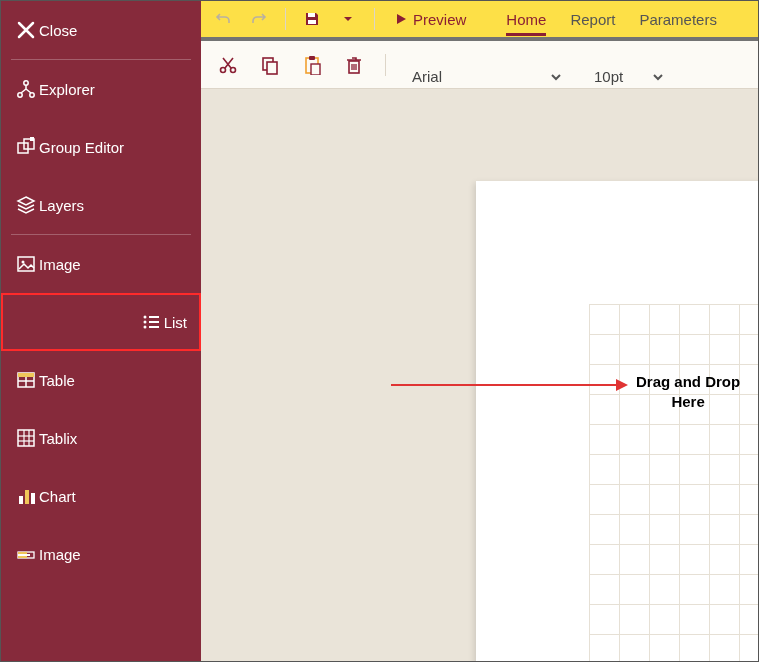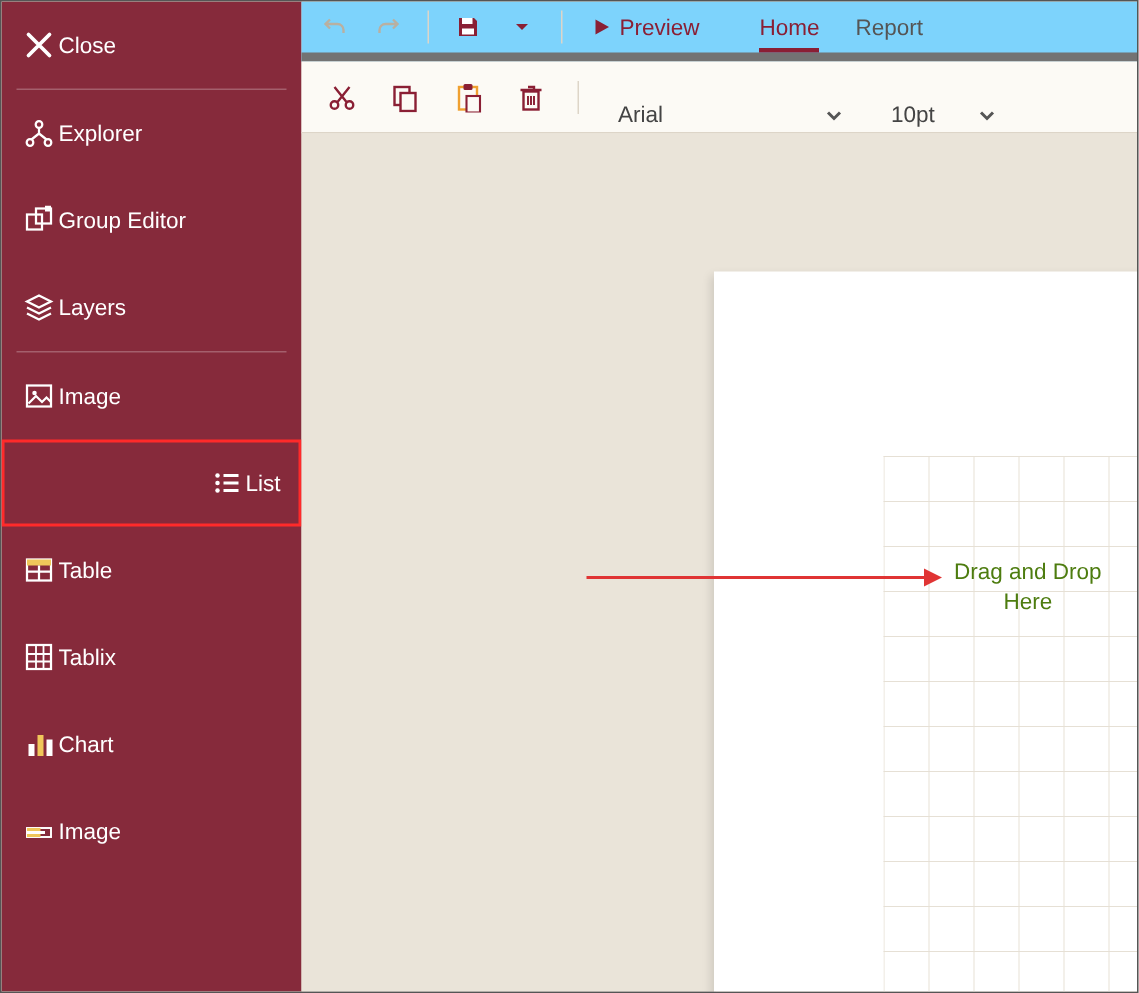--- a/index.html
+++ b/index.html
@@ -13,21 +13,21 @@
   .sidebar-header { font-size: 12px; padding: 10px 14px 10px; border-bottom: 1px solid rgba(255,255,255,0.25); color: #eee; }
   .side-item { display: flex; align-items: center; gap: 2px; padding: 18px 14px; font-size: 15px; cursor: pointer; }
   .side-item .icon { width: 22px; height: 22px; display: flex; align-items: center; justify-content: center; flex-shrink: 0; }
   .side-sep { height: 1px; background: rgba(255,255,255,0.25); margin: 0 10px; }
   .side-item.highlighted { outline: 2px solid #ff2a2a; outline-offset: -2px; justify-content: flex-end; }
 
   
   .main { flex: 1; display: flex; flex-direction: column; position: relative; }
 
   
-  .tabs-row { height: 40px; background: #7dd3fc; border-bottom: 6px solid #737373; display: flex; align-items: center; padding: 0 8px; gap: 8px; }
+  .tabs-row { height: 40px; background: #fde047; border-bottom: 4px solid #737373; display: flex; align-items: center; padding: 0 8px; gap: 8px; }
   .tool-btn { width: 28px; height: 28px; display: flex; align-items: center; justify-content: center; cursor: pointer; color: #8a1f34; }
   .tool-btn.disabled { color: #b9b0a1; cursor: default; }
   .tool-sep { width: 1px; height: 22px; background: #ddd5c8; margin: 0 4px; }
   .tab-group { display: flex; gap: 24px; margin-left: 32px; align-items: flex-end; }
   .tab { font-size: 15px; color: #555; cursor: pointer; padding: 8px 0; }
   .tab.active { color: #8a1f34; border-bottom: 3px solid #8a1f34; padding-bottom: 5px; }
   .preview-btn { display: flex; align-items: center; gap: 6px; color: #8a1f34; font-size: 15px; cursor: pointer; margin-left: 8px; }
 
   
   .font-row { height: 48px; background: #fcfaf5; border-bottom: 1px solid #ddd5c8; display: flex; align-items: center; padding: 0 12px; gap: 12px; }
@@ -37,21 +37,21 @@
   .select.size { width: 90px; }
   .chev { color: #666; }
 
   
   .canvas-area { flex: 1; position: relative; background: #eae4d9; overflow: hidden; }
   .page { position: absolute; left: 275px; top: 92px; width: 600px; height: 700px; background: #fff; box-shadow: -2px 2px 6px rgba(0,0,0,0.12); }
   .grid { position: absolute; left: 388px; top: 215px; width: 380px; height: 450px;
     background-image: linear-gradient(to right, #e6e0d5 1px, transparent 1px),
                       linear-gradient(to bottom, #e6e0d5 1px, transparent 1px);
     background-size: 30px 30px; }
-  .annotation { position: absolute; left: 435px; top: 283px; color: #4d7c0f; font-weight: normal; font-size: 15px; text-align: center; line-height: 1.3; }
+  .annotation { position: absolute; left: 435px; top: 283px; color: #000000; font-weight: bold; font-size: 15px; text-align: center; line-height: 1.3; }
   .arrow { position: absolute; top: 295px; left: 190px; width: 235px; height: 2px; background: #e03434; }
   .arrow::after { content: ''; position: absolute; right: -2px; top: -5px; border-left: 12px solid #e03434; border-top: 6px solid transparent; border-bottom: 6px solid transparent; }
 
   svg { display: block; }
 </style>
 </head>
 <body>
 
 <div class="app">
 
@@ -204,20 +204,21 @@
       <div class="tool-sep"></div>
       <div class="preview-btn">
         <svg width="12" height="12" viewBox="0 0 12 12">
             <path d="M2 1 L11 6 L2 11 Z" fill="#8a1f34"></path>
           </svg>
         <span>Preview</span>
       </div>
       <div class="tab-group">
         <div class="tab active">Home</div>
         <div class="tab">Report</div>
+        <div class="tab">Parameters</div>
       </div>
     </div>
 
     <div class="font-row">
       <div class="icon-btn">
         <svg width="20" height="20" viewBox="0 0 20 20">
             <circle cx="5" cy="15" r="2.5" fill="none" stroke="#8a1f34" stroke-width="1.6"></circle>
             <circle cx="15" cy="15" r="2.5" fill="none" stroke="#8a1f34" stroke-width="1.6"></circle>
             <path d="M7 13 L15 3 M13 13 L5 3" stroke="#8a1f34" stroke-width="1.6"></path>
           </svg>

